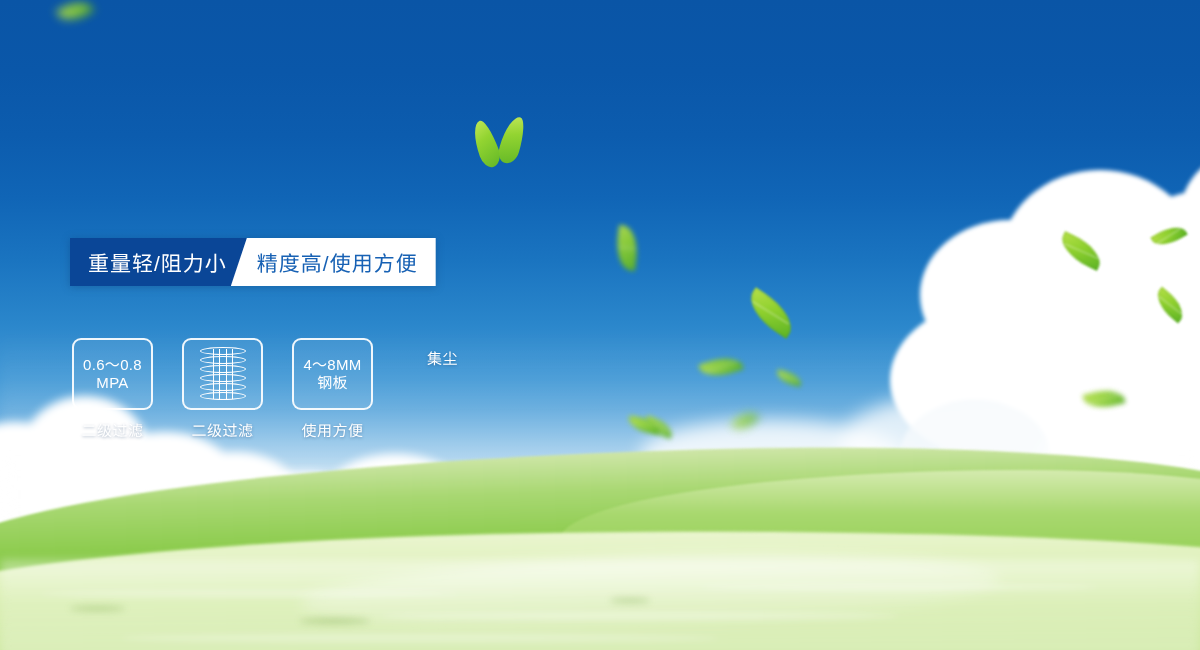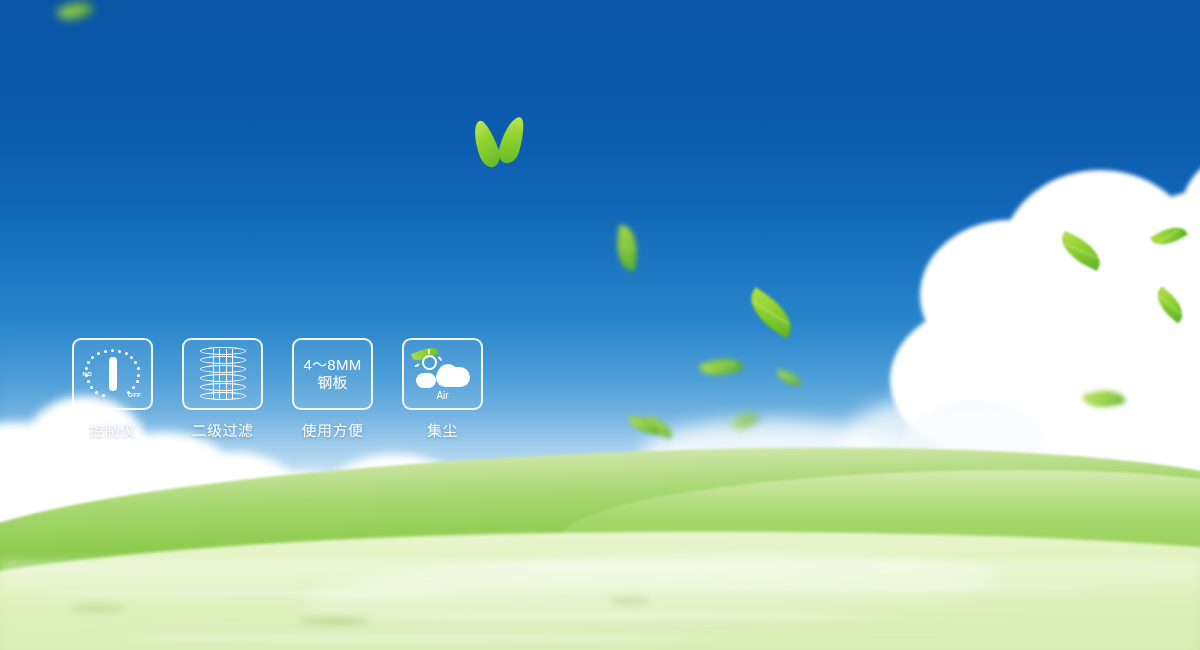--- a/index.html
+++ b/index.html
@@ -306,54 +306,35 @@
   <div class="leaf blur2" style="left:644px;top:420px;width:30px;height:14px;transform:rotate(22deg);opacity:.85;">
       <i class="vein"></i>
     </div>
 
   <div class="sprout" style="left:472px;top:112px;width:60px;height:56px;">
     <div class="sl" style="left:4px;top:8px;transform:rotate(-20deg);"></div>
     <div class="sl" style="left:30px;top:4px;transform:rotate(16deg);"></div>
   </div>
 
 
+  <div class="subbar">
+    <div class="seg-blue">重量轻/阻力小</div>
+    <div class="seg-white">精度高/使用方便</div>
+  </div>
 
   <div class="features">
+
 
     <div class="feature">
       <div class="fbox">
-        <div class="gauge">
-          <span class="gno">NO</span>
-          <span class="goff">OFF</span>
-          <i class="dot" style="left:26px;top:1px;"></i>
-          <i class="dot" style="left:33px;top:1.5px;"></i>
-          <i class="dot" style="left:40px;top:4px;"></i>
-          <i class="dot" style="left:45.5px;top:8px;"></i>
-          <i class="dot" style="left:49.5px;top:13px;"></i>
-          <i class="dot" style="left:52px;top:19px;"></i>
-          <i class="dot" style="left:52.5px;top:26px;"></i>
-          <i class="dot" style="left:51px;top:32px;"></i>
-          <i class="dot" style="left:47px;top:38px;"></i>
-          <i class="dot" style="left:42px;top:42.5px;"></i>
-          <i class="dot" style="left:19px;top:1.5px;"></i>
-          <i class="dot" style="left:12px;top:4px;"></i>
-          <i class="dot" style="left:6.5px;top:8px;"></i>
-          <i class="dot" style="left:2.5px;top:13px;"></i>
-          <i class="dot" style="left:0.5px;top:19px;"></i>
-          <i class="dot" style="left:0.5px;top:26px;"></i>
-          <i class="dot" style="left:2px;top:32px;"></i>
-          <i class="dot" style="left:5.5px;top:38px;"></i>
-          <i class="dot" style="left:10.5px;top:42.5px;"></i>
-          <i class="dot" style="left:17px;top:45.5px;"></i>
-          <div class="needle"></div>
-        </div>
+        <div class="ftext">0.6～0.8</div>
+        <div class="ftext">MPA</div>
       </div>
-      <div class="flabel">控制仪</div>
-    </div>
-
+      <div class="flabel">二级过滤</div>
+    </div>
 
     <div class="feature">
       <div class="fbox">
         <div class="stack">
           <i class="bar" style="left:13px;"></i>
           <i class="bar" style="left:19px;"></i>
           <i class="bar" style="left:26px;"></i>
           <i class="bar" style="left:32px;"></i>
           <i class="disc" style="top:0px;"></i>
           <i class="disc" style="top:9px;"></i>
@@ -368,33 +349,20 @@
 
     <div class="feature">
       <div class="fbox">
         <div class="ftext">4～8MM</div>
         <div class="ftext">钢板</div>
       </div>
       <div class="flabel">使用方便</div>
     </div>
 
     <div class="feature">
-      <div class="fbox">
-        <div class="airicon">
-          <i class="gleaf"></i>
-          <i class="sun"></i>
-          <i class="ray" style="left:2px;top:11px;transform:rotate(60deg);"></i>
-          <i class="ray" style="left:25px;top:4px;transform:rotate(-45deg);"></i>
-          <i class="ray" style="left:14px;top:-3px;"></i>
-          <i class="c3"></i>
-          <i class="c2"></i>
-          <i class="c1"></i>
-          <span class="airtxt">Air</span>
-        </div>
-      </div>
       <div class="flabel">集尘</div>
     </div>
 
   </div>
 
   <div class="leaf blur2" style="left:628px;top:418px;width:32px;height:14px;transform:rotate(10deg);opacity:.95;">
       <i class="vein"></i>
     </div>
 
 </div>

